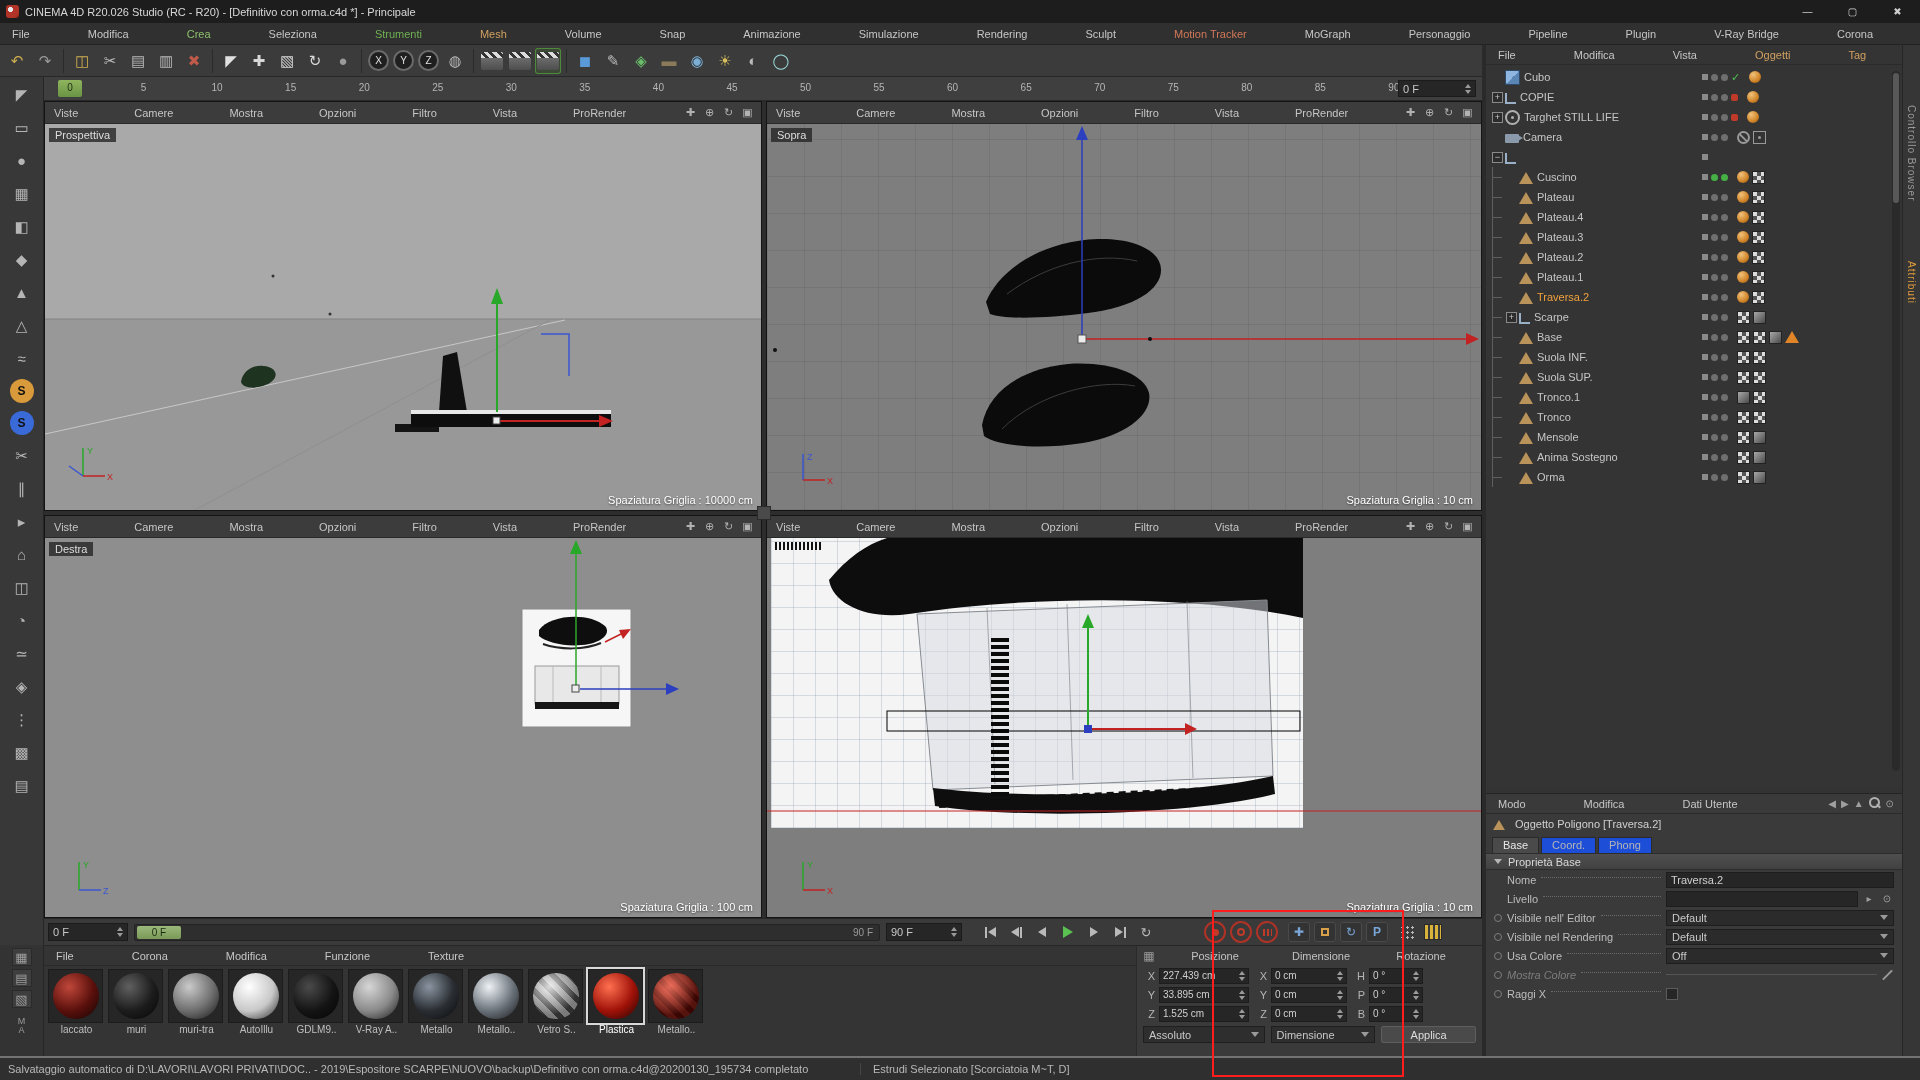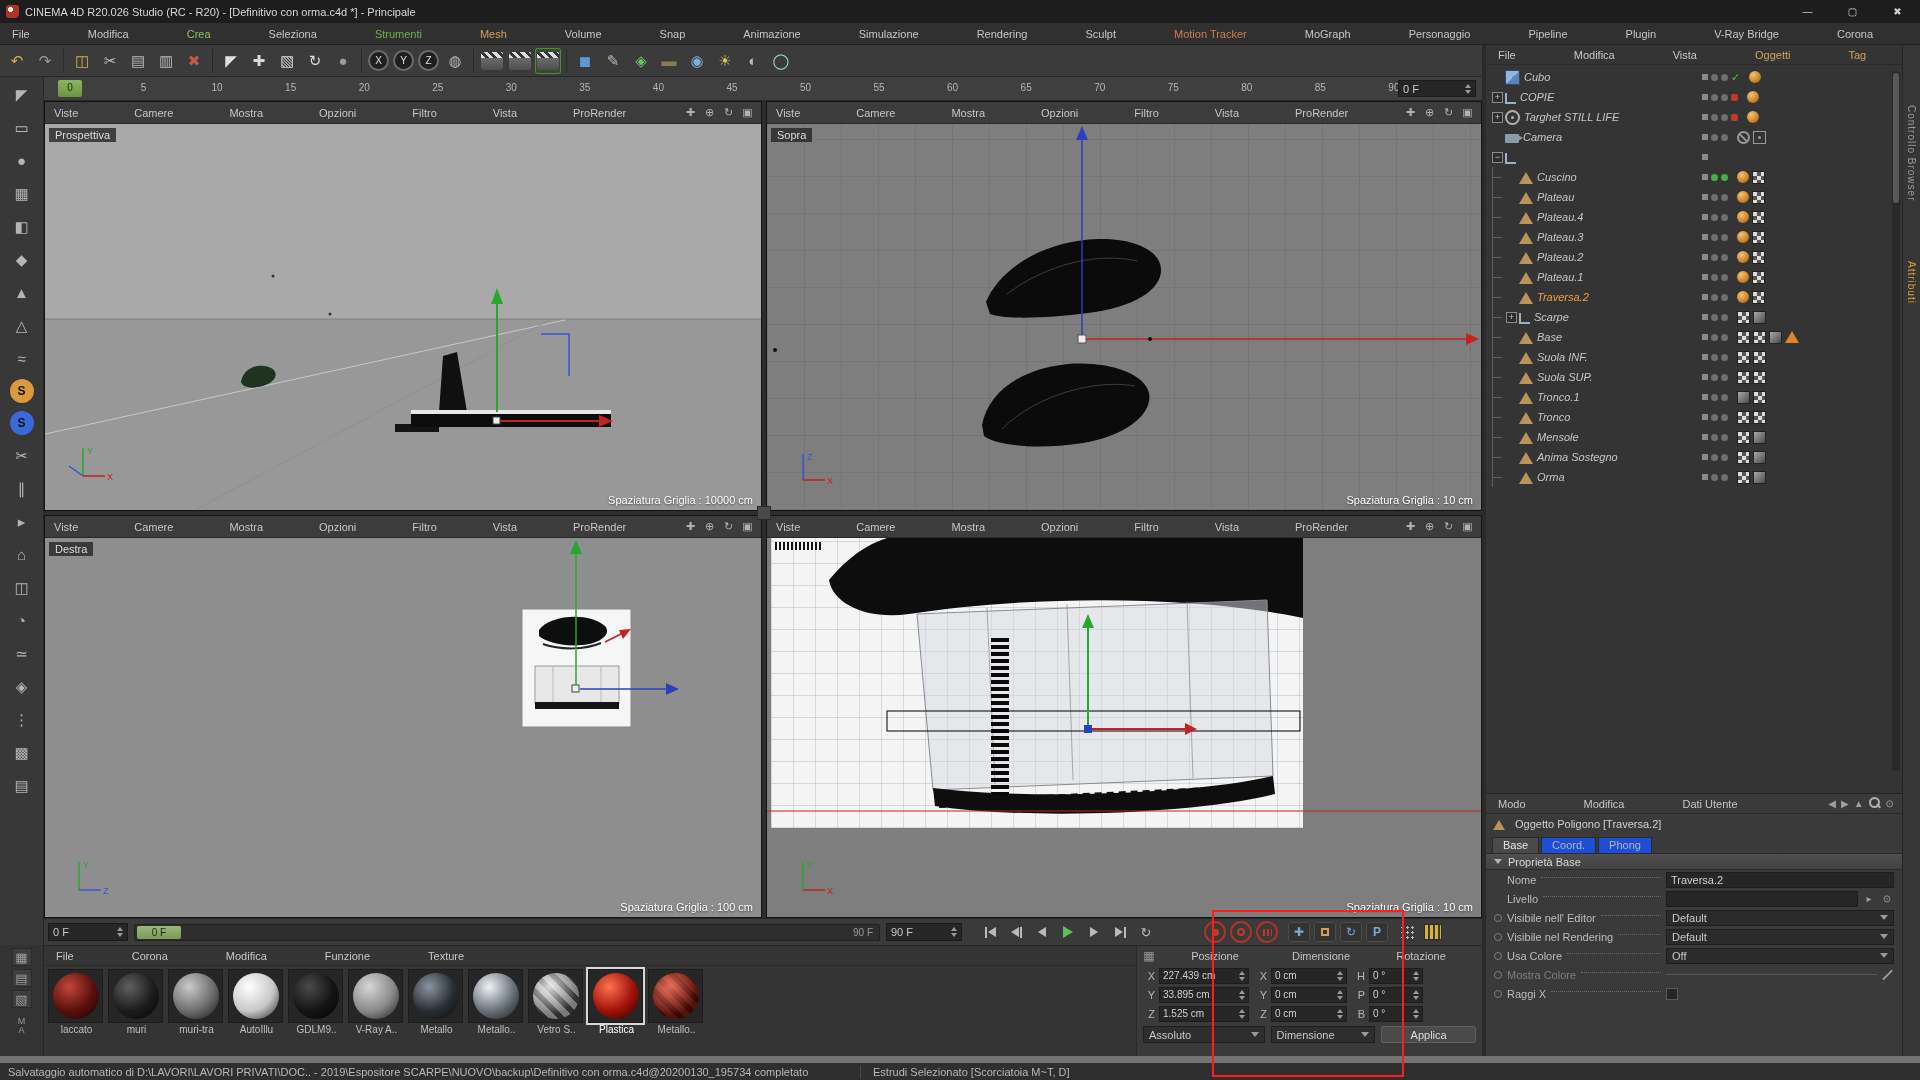--- a/index.html
+++ b/index.html
@@ -111,21 +111,21 @@
   .exp-sp{width:13px;flex:none;}
   .oi{width:15px;height:15px;position:relative;flex:none;margin-right:4px;}
   .oi-cube{background:linear-gradient(135deg,#8fb6e0 0 50%,#5a86b6 50%);border:1px solid #2f4a66;}
   .oi-null{width:11px;height:11px;border-left:2px solid #9ab0c6;border-bottom:2px solid #9ab0c6;margin-top:2px;}
   .oi-target{border:2px solid #b0b0b0;border-radius:50%;}
   .oi-target::after{content:"";position:absolute;left:4px;top:4px;width:3px;height:3px;background:#b0b0b0;border-radius:50%;}
   .oi-camera{width:14px;height:9px;background:#8a9aaa;margin-top:3px;border-radius:1px;position:relative;}
   .oi-camera::after{content:"";position:absolute;right:-4px;top:1px;border-top:3px solid transparent;border-bottom:3px solid transparent;border-left:5px solid #8a9aaa;}
   .oi-poly{width:0;height:0;border-left:7px solid transparent;border-right:7px solid transparent;border-bottom:12px solid #b9935a;margin-top:2px;background:none;}
   .oi-small{transform:scale(.85);}
-  .obj-name{color:#c6c6c6;white-space:nowrap;font-style:italic;}
+  .obj-name{color:#c6c6c6;white-space:nowrap;}
   .obj-name.sel{color:#f0a23c;}
   .row-right{position:absolute;left:216px;top:0;height:20px;display:flex;align-items:center;gap:3px;}
   .lmark{width:6px;height:6px;background:#8a8a8a;}
   .vdot{width:7px;height:7px;border-radius:50%;background:#6f6f6f;}
   .vdot-green{background:#45b045;}
   .mark-check{color:#52c052;font-size:11px;line-height:11px;}
   .mark-red{width:7px;height:7px;background:#c03a2a;border-radius:2px;}
   .row-tags{display:flex;gap:3px;margin-left:6px;}
   .tag{flex:none;}
   .tag-checker{width:13px;height:13px;border:1px solid #222;background-color:#ddd;background-image:linear-gradient(45deg,#555 25%,transparent 25%,transparent 75%,#555 75%),linear-gradient(45deg,#555 25%,transparent 25%,transparent 75%,#555 75%);background-size:8px 8px;background-position:0 0,4px 4px;}
@@ -142,35 +142,35 @@
   .am-title{height:20px;display:flex;align-items:center;gap:5px;padding:0 6px;color:#d0d0d0;}
   .am-tabs{height:19px;display:flex;gap:2px;padding:0 6px;align-items:flex-end;}
   .am-tab{padding:1px 10px 2px;background:#1d4ed8;border:1px solid #2a2a2a;border-bottom:none;color:#b5b5b5;}
   .am-tab.active{background:#4a4a4a;color:#e8e8e8;}
   .am-section{height:17px;background:linear-gradient(#4f4f4f,#414141);display:flex;align-items:center;gap:6px;padding:0 8px;color:#d8d8d8;border-top:1px solid #2c2c2c;border-bottom:1px solid #2c2c2c;}
   .sec-caret{width:0;height:0;border-left:4px solid transparent;border-right:4px solid transparent;border-top:5px solid #b5b5b5;}
   .am-row{display:flex;align-items:center;height:19px;padding:0 8px 0 8px;}
   .knob{width:8px;height:8px;border:1px solid #7d7d7d;border-radius:50%;margin-right:5px;flex:none;}
   .knob.hid{visibility:hidden;}
   .am-label{color:#bdbdbd;white-space:nowrap;flex:none;}
-  .am-label.dim{color:#7d7d7d;}
+  .am-label.dim{color:#7d7d7d;font-style:italic;}
   .leader{flex:1;border-bottom:1px dotted #686868;margin:0 5px 4px 5px;height:1px;}
   .am-ctl{width:228px;display:flex;align-items:center;gap:4px;flex:none;}
   .am-input{flex:1;height:16px;background:#262626;border:1px solid #1d1d1d;color:#d0d0d0;font-family:"Liberation Sans",sans-serif;font-size:11px;padding:0 4px;}
   .lv-ic{width:14px;height:14px;display:flex;align-items:center;justify-content:center;color:#9f9f9f;font-size:10px;flex:none;}
   .am-select{flex:1;height:16px;background:#2b2b2b;border:1px solid #1e1e1e;display:flex;align-items:center;justify-content:space-between;padding:0 5px;color:#c8c8c8;}
   .am-check{width:12px;height:12px;background:#262626;border:1px solid #5a5a5a;flex:none;}
   .mc-line{flex:1;height:1px;background:#555;}
   .pencil{width:13px;height:2px;background:#9a9a9a;transform:rotate(-45deg);flex:none;}
   .mag{width:12px;height:13px;position:relative;flex:none;}
   .mag::before{content:"";position:absolute;left:0;top:0;width:7px;height:7px;border:2px solid #b0b0b0;border-radius:50%;}
   .mag::after{content:"";position:absolute;left:7px;top:8px;width:5px;height:2px;background:#b0b0b0;transform:rotate(45deg);}
   .rstrip{position:absolute;left:1902px;top:45px;width:18px;height:1011px;background:#363636;border-left:1px solid #262626;z-index:3;display:flex;flex-direction:column;align-items:center;}
   .vtab{writing-mode:vertical-rl;font-size:10px;letter-spacing:1px;margin-top:60px;white-space:nowrap;}
-  .statusbar{position:absolute;left:0;top:1056px;width:1920px;height:24px;background:#2f2f2f;border-top:7px solid #737373;display:flex;align-items:center;color:#b8b8b8;z-index:5;}
+  .statusbar{position:absolute;left:0;top:1056px;width:1920px;height:24px;background:#2f2f2f;border-top:2px solid #737373;display:flex;align-items:center;color:#b8b8b8;z-index:5;}
   .sb-left{padding-left:8px;white-space:nowrap;}
   .sb-right{position:absolute;left:860px;border-left:1px solid #474747;padding-left:12px;white-space:nowrap;}
   svg text{font-family:"Liberation Sans",sans-serif;}
 </style>
 </head>
 <body>
 
 <div class="titlebar">
   <span class="app-icon"></span>
   <span class="title-text">CINEMA 4D R20.026 Studio (RC - R20) - [Definitivo con orma.c4d *] - Principale</span>

